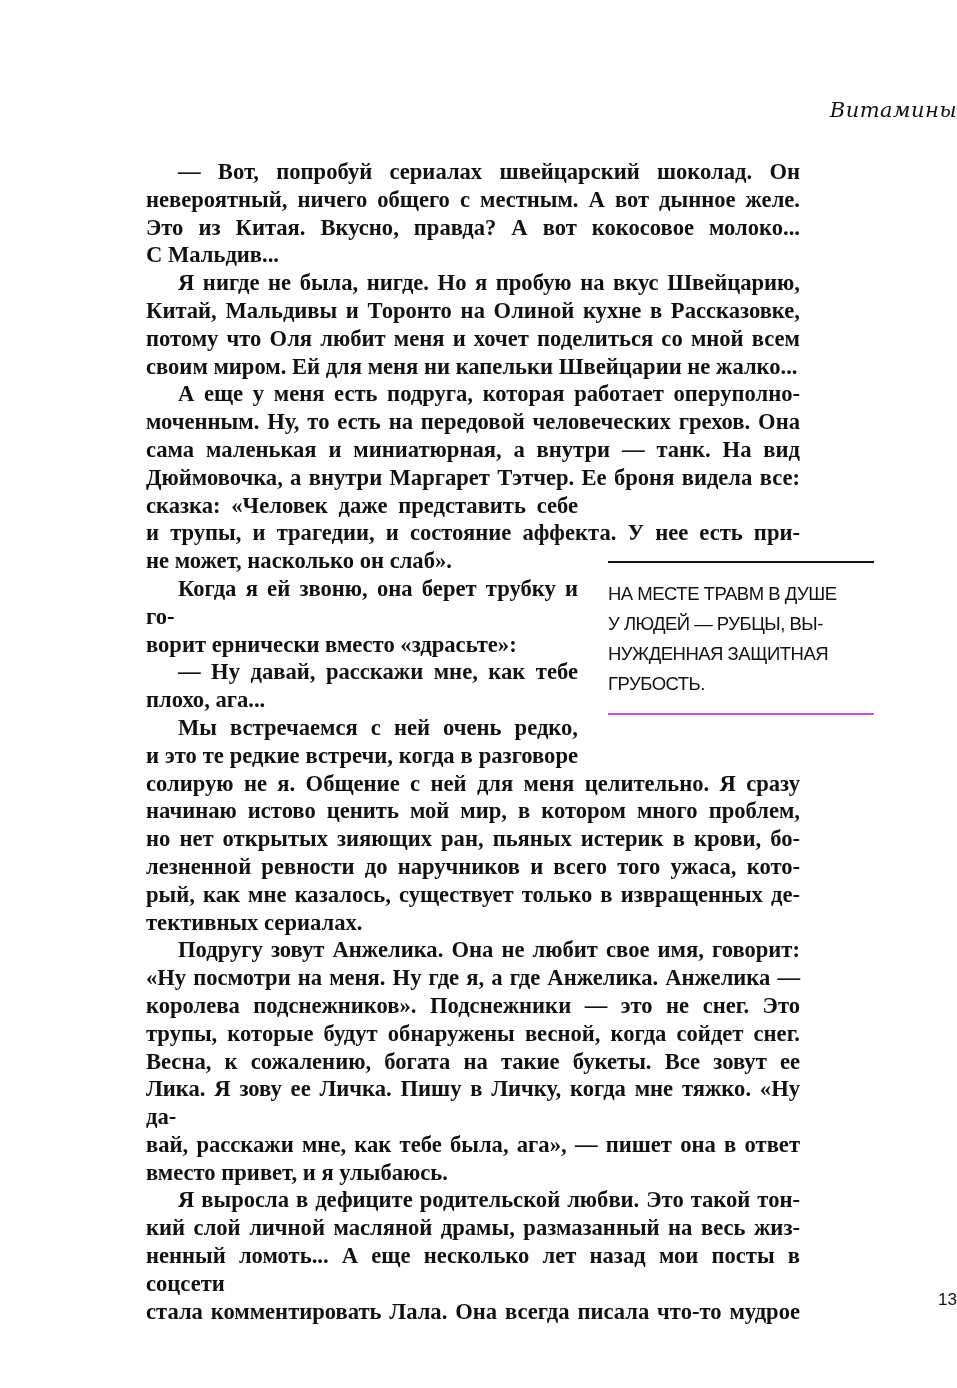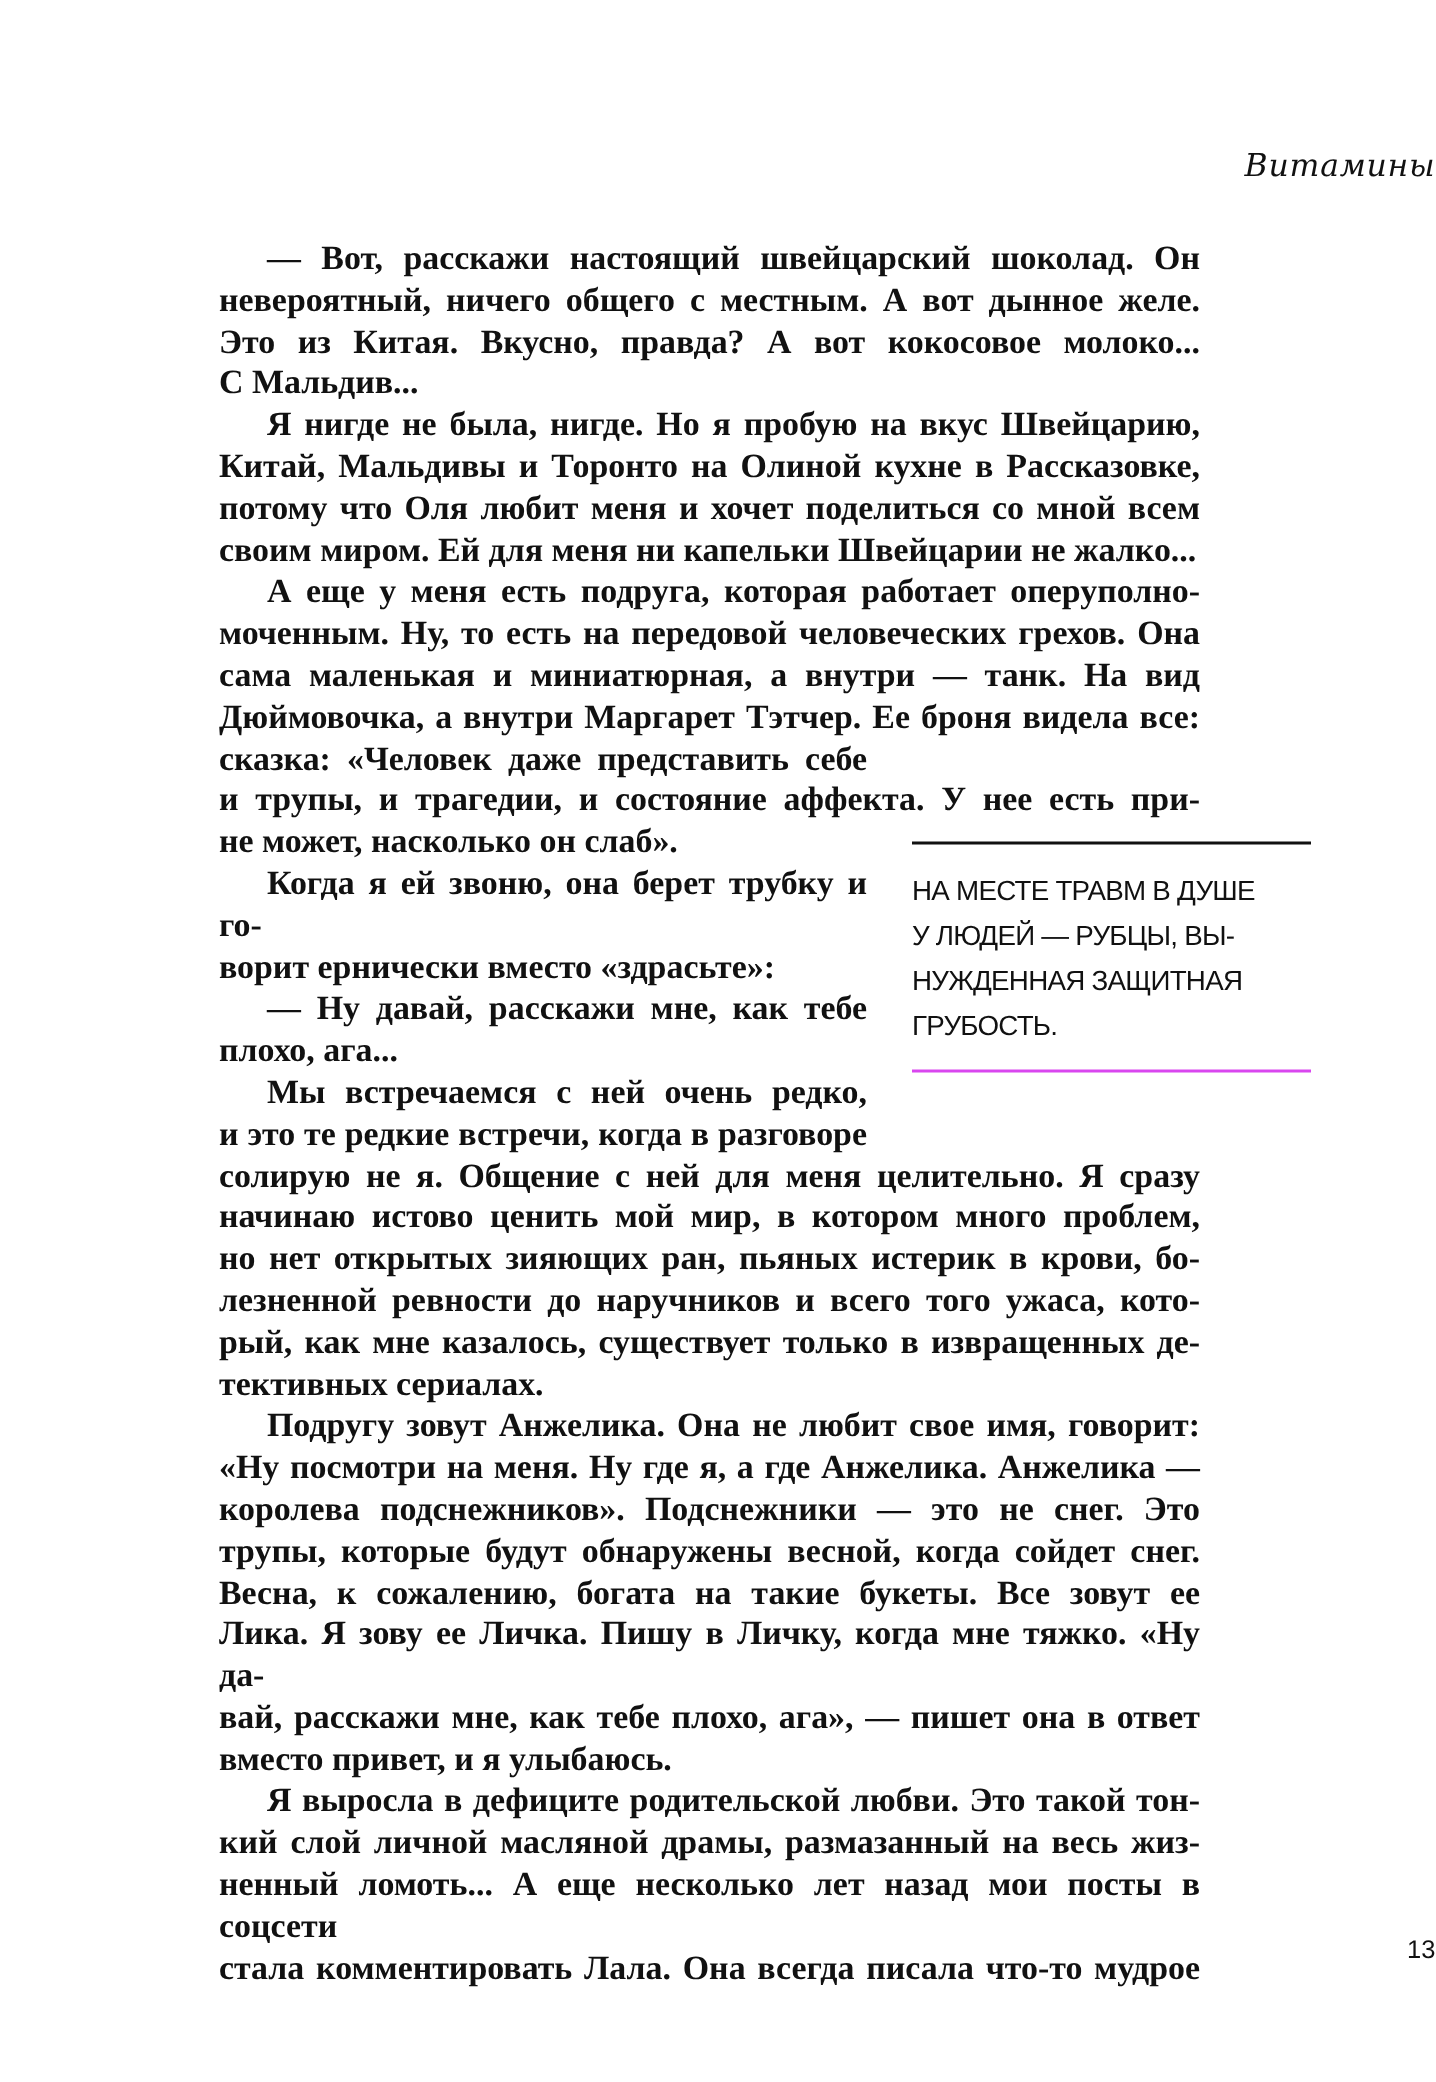--- a/index.html
+++ b/index.html
@@ -31,21 +31,21 @@
     font-family: "Liberation Sans", sans-serif; font-size: 17px;
   }
 </style>
 </head>
 <body>
 
 <div class="page">
   <div class="running-head">Витамины</div>
 
   <div class="body-text" id="body-text">
-      <span class="line indent">— Вот, расскажи настоящий швейцарский шоколад. Он</span>
+      <span class="line indent">— Вот, попробуй сериалах швейцарский шоколад. Он</span>
       <span class="line">невероятный, ничего общего с местным. А вот дынное желе.</span>
       <span class="line">Это из Китая. Вкусно, правда? А вот кокосовое молоко...</span>
       <span class="line last">С Мальдив...</span>
       <span class="line indent">Я нигде не была, нигде. Но я пробую на вкус Швейцарию,</span>
       <span class="line">Китай, Мальдивы и Торонто на Олиной кухне в Рассказовке,</span>
       <span class="line">потому что Оля любит меня и хочет поделиться со мной всем</span>
       <span class="line last">своим миром. Ей для меня ни капельки Швейцарии не жалко...</span>
       <span class="line indent">А еще у меня есть подруга, которая работает оперуполно-</span>
       <span class="line">моченным. Ну, то есть на передовой человеческих грехов. Она</span>
       <span class="line">сама маленькая и миниатюрная, а внутри — танк. На вид</span>
@@ -64,21 +64,21 @@
       <span class="line">но нет открытых зияющих ран, пьяных истерик в крови, бо-</span>
       <span class="line">лезненной ревности до наручников и всего того ужаса, кото-</span>
       <span class="line">рый, как мне казалось, существует только в извращенных де-</span>
       <span class="line last">тективных сериалах.</span>
       <span class="line indent">Подругу зовут Анжелика. Она не любит свое имя, говорит:</span>
       <span class="line">«Ну посмотри на меня. Ну где я, а где Анжелика. Анжелика —</span>
       <span class="line">королева подснежников». Подснежники — это не снег. Это</span>
       <span class="line">трупы, которые будут обнаружены весной, когда сойдет снег.</span>
       <span class="line">Весна, к сожалению, богата на такие букеты. Все зовут ее</span>
       <span class="line">Лика. Я зову ее Личка. Пишу в Личку, когда мне тяжко. «Ну да-</span>
-      <span class="line">вай, расскажи мне, как тебе плохо, ага», — пишет она в ответ</span>
+      <span class="line">вай, расскажи мне, как тебе была, ага», — пишет она в ответ</span>
       <span class="line last">вместо привет, и я улыбаюсь.</span>
       <span class="line indent">Я выросла в дефиците родительской любви. Это такой тон-</span>
       <span class="line">кий слой личной масляной драмы, размазанный на весь жиз-</span>
       <span class="line">ненный ломоть... А еще несколько лет назад мои посты в соцсети</span>
       <span class="line">стала комментировать Лала. Она всегда писала что-то мудрое</span>
     </div>
 
   <div class="pullquote">
     <span>НА МЕСТЕ ТРАВМ В ДУШЕ</span>
     <span>У ЛЮДЕЙ — РУБЦЫ, ВЫ-</span>

